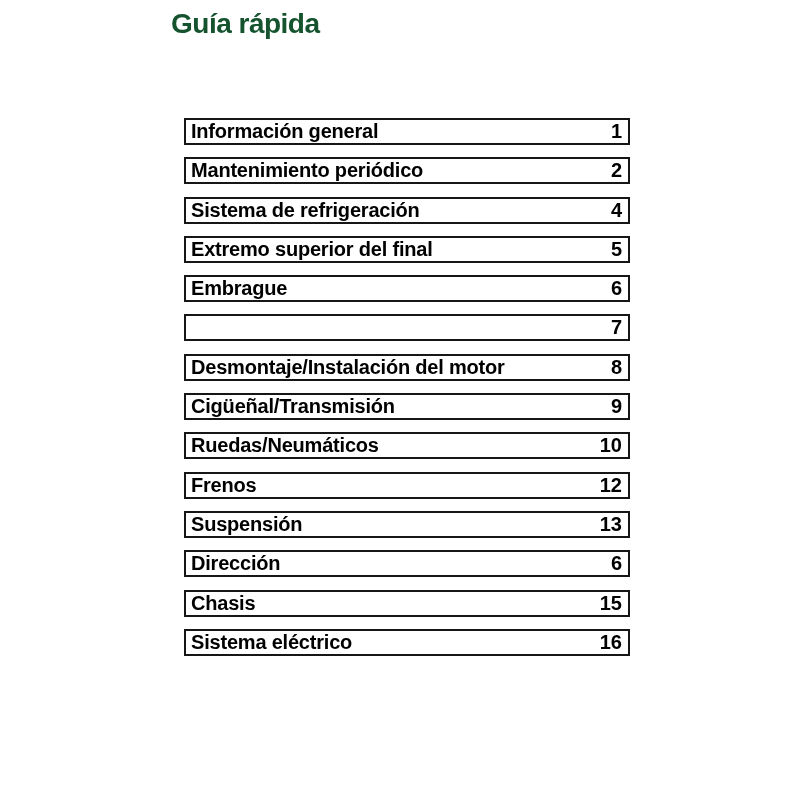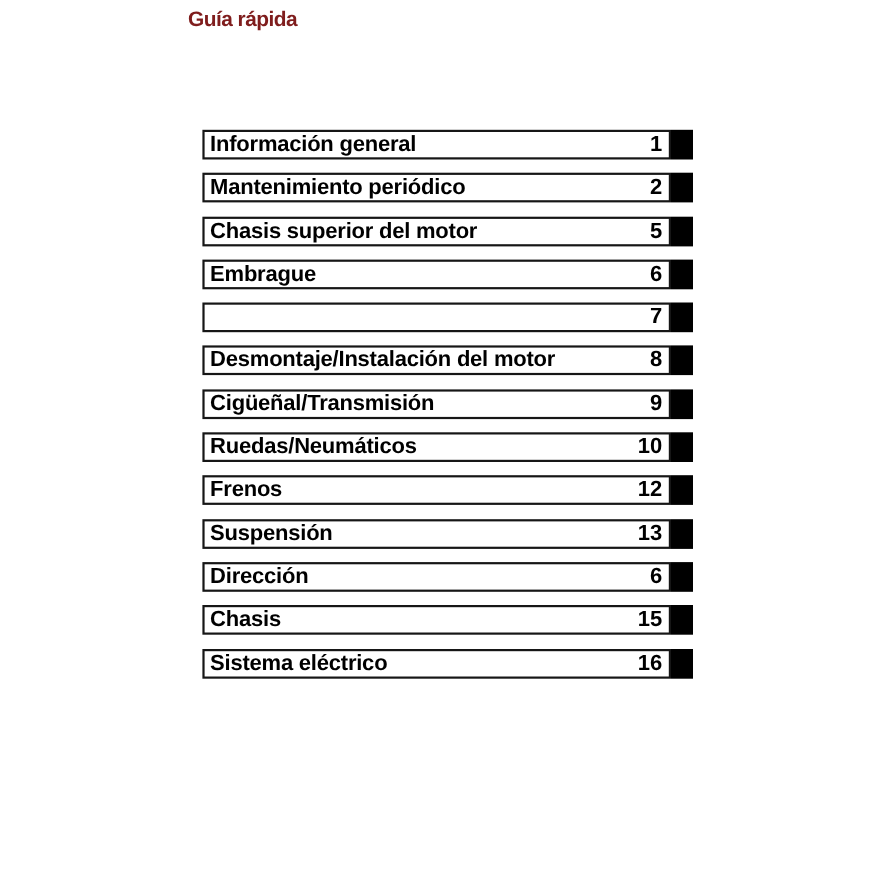--- a/index.html
+++ b/index.html
@@ -13,38 +13,39 @@
     height: 793px;
     background: #ffffff;
     overflow: hidden;
     font-family: "Liberation Sans", sans-serif;
     color: #000000;
   }
   .page-title {
     position: absolute;
     left: 171px;
     top: 9px;
-    font-size: 19px;
+    font-size: 28px;
     font-weight: bold;
     letter-spacing: -0.5px;
     line-height: 1.1;
-    color: #7f1d1d;
+    color: #14532d;
     white-space: nowrap;
   }
   .toc-list {
     position: absolute;
     left: 184px;
     top: 118px;
     width: 446px;
   }
   .toc-row {
     display: flex;
     align-items: stretch;
     height: 27px;
     margin-bottom: 12.3px;
+    flex-direction: column;
   }
   .toc-box {
     flex: 1;
     box-sizing: border-box;
     border: 2px solid #161616;
     background: #ffffff;
     display: flex;
     align-items: center;
     padding: 0 6px 0 5px;
   }
@@ -88,24 +89,31 @@
 
     <div class="toc-row">
       <div class="toc-box">
         <span class="toc-label">Mantenimiento periódico</span>
         <span class="toc-num">2</span>
       </div>
       <div class="toc-tab"></div>
     </div>
 
 
+    <div class="toc-row">
+      <div class="toc-box">
+        <span class="toc-label">Sistema de refrigeración</span>
+        <span class="toc-num">4</span>
+      </div>
+      <div class="toc-tab"></div>
+    </div>
 
     <div class="toc-row">
       <div class="toc-box">
-        <span class="toc-label">Chasis superior del motor</span>
+        <span class="toc-label">Extremo superior del final</span>
         <span class="toc-num">5</span>
       </div>
       <div class="toc-tab"></div>
     </div>
 
     <div class="toc-row">
       <div class="toc-box">
         <span class="toc-label">Embrague</span>
         <span class="toc-num">6</span>
       </div>

